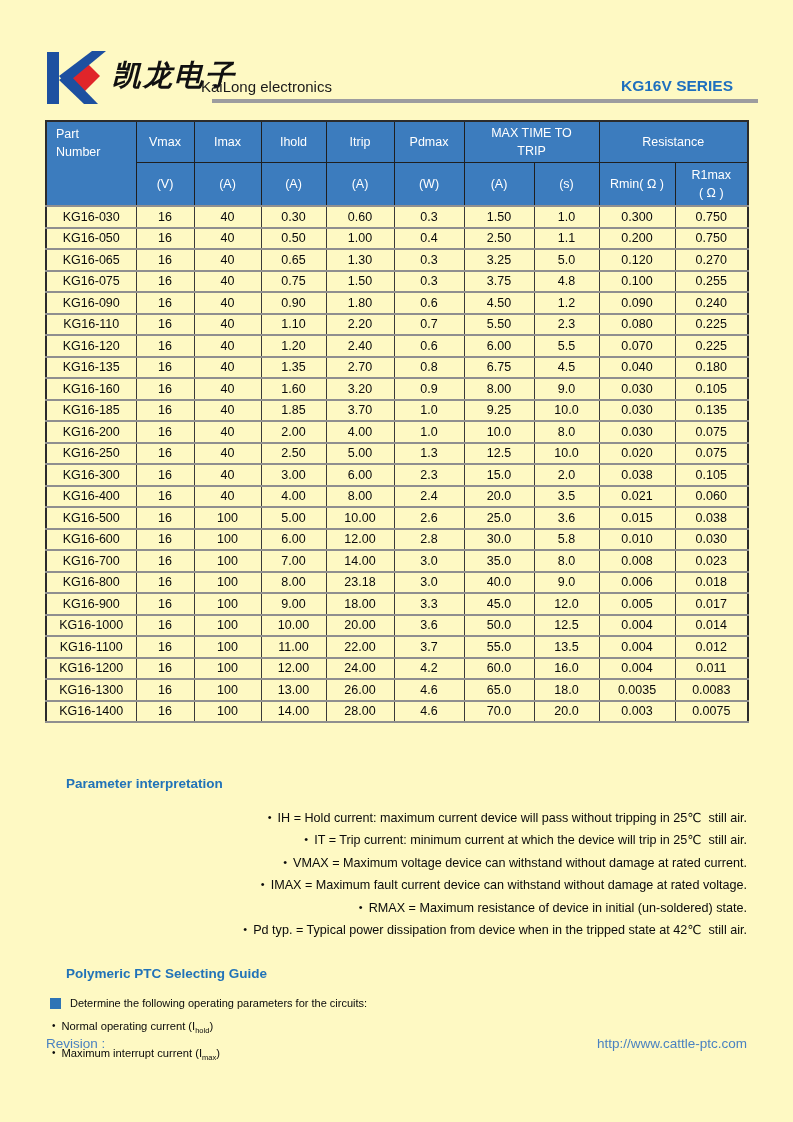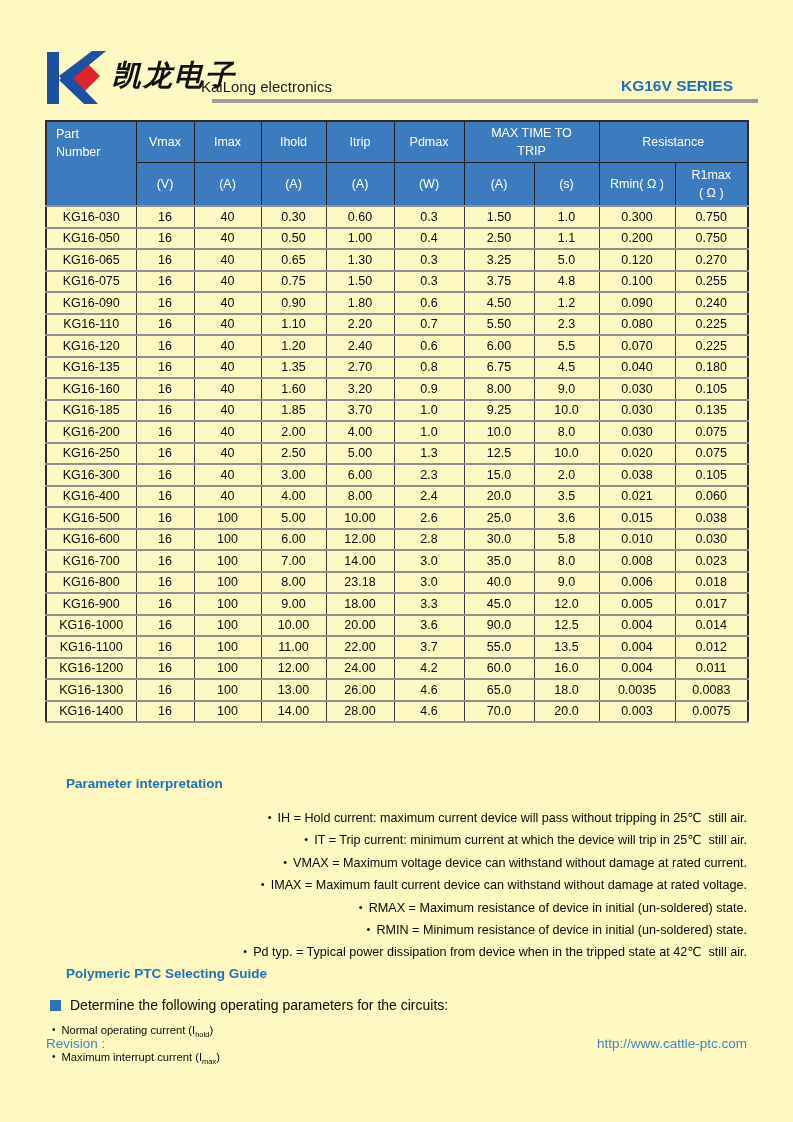--- a/index.html
+++ b/index.html
@@ -40,21 +40,21 @@
   }
 
   
   #param-section { position:absolute; left:50px; top:760px; right:46px; }
   .bullet-list { list-style:none; margin:7px 0 0 0; padding:0;text-align:right; }
   .bullet-list li { font-size:12.6px; line-height:22.4px; color:#0a0a0a; white-space:pre-wrap; }
   .bullet-list li::before { content:"\2022"; font-size:11px; margin:0 6px 0 4px; position:relative; top:-1px; }
 
   
   #guide-section { position:absolute; left:50px; top:950px; right:46px; }
-  .lead-row { margin-top:8px; font-size:14px; color:#0a0a0a; display:flex; align-items:center; }
+  .lead-row { margin-top:8px; font-size:11px; color:#0a0a0a; display:flex; align-items:center; }
   .sq { width:11px; height:11px; background:#2e74b5; display:inline-block; margin-right:9px; flex:0 0 auto; }
   .guide-list { list-style:none; margin:6px 0 0 2px; padding:0; }
   .guide-list li { font-size:11.2px; line-height:22px; color:#0a0a0a; }
   .guide-list li::before { content:"\2022"; font-size:10px; margin-right:6px; position:relative; top:-1px; }
   .guide-list sub { font-size:7.5px; }
 
   
   .footer { position:absolute; left:46px; right:46px; top:1036px;
     display:flex; justify-content:space-between; align-items:flex-start;
     color:#4a82c1; font-size:13.5px; }
@@ -345,21 +345,21 @@
           <td>0.005</td>
           <td>0.017</td>
         </tr>
         <tr>
           <td>KG16-1000</td>
           <td>16</td>
           <td>100</td>
           <td>10.00</td>
           <td>20.00</td>
           <td>3.6</td>
-          <td>90.0</td>
+          <td>50.0</td>
           <td>12.5</td>
           <td>0.004</td>
           <td>0.014</td>
         </tr>
         <tr>
           <td>KG16-1100</td>
           <td>16</td>
           <td>100</td>
           <td>11.00</td>
           <td>22.00</td>
@@ -409,21 +409,20 @@
   </table>
 
   <div id="param-section">
     <h2 class="sec-title">Parameter interpretation</h2>
     <ul class="bullet-list" id="param-list">
         <li>IH = Hold current: maximum current device will pass without tripping in 25℃  still air.</li>
         <li>IT = Trip current: minimum current at which the device will trip in 25℃  still air.</li>
         <li>VMAX = Maximum voltage device can withstand without damage at rated current.</li>
         <li>IMAX = Maximum fault current device can withstand without damage at rated voltage.</li>
         <li>RMAX = Maximum resistance of device in initial (un-soldered) state.</li>
-        <li>RMIN = Minimum resistance of device in initial (un-soldered) state.</li>
         <li>Pd typ. = Typical power dissipation from device when in the tripped state at 42℃  still air.</li>
       </ul>
   </div>
 
   <div id="guide-section">
     <h2 class="sec-title">Polymeric PTC Selecting Guide</h2>
     <div class="lead-row">
       <span class="sq"></span>
       <span>Determine the following operating parameters for the circuits:</span>
     </div>

